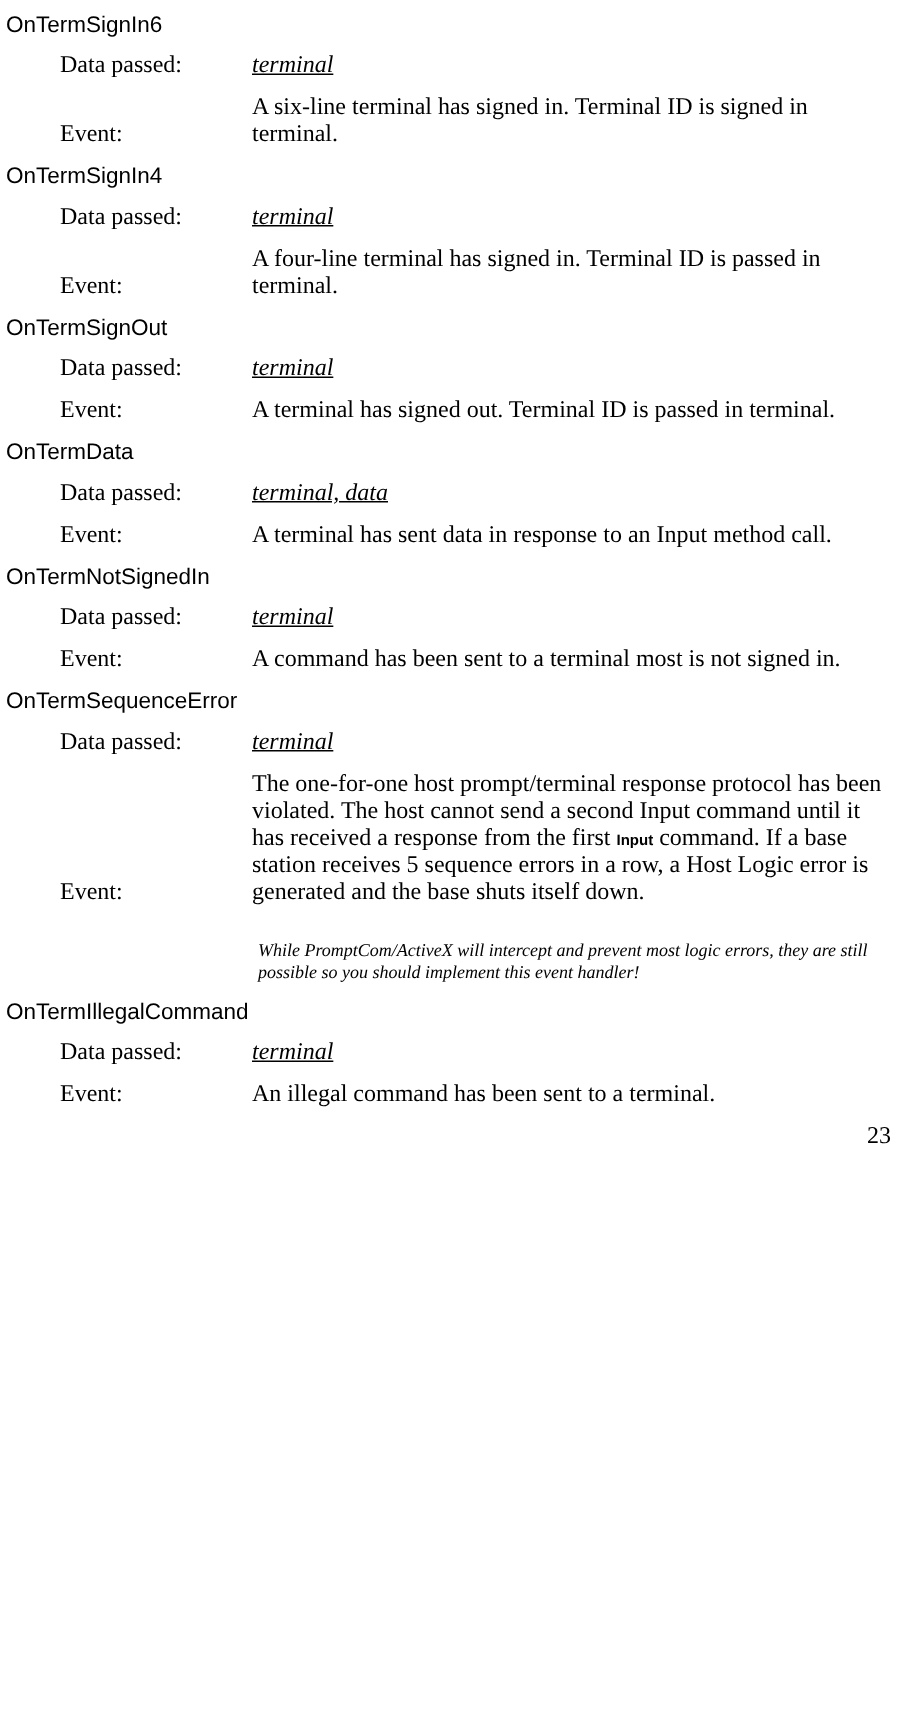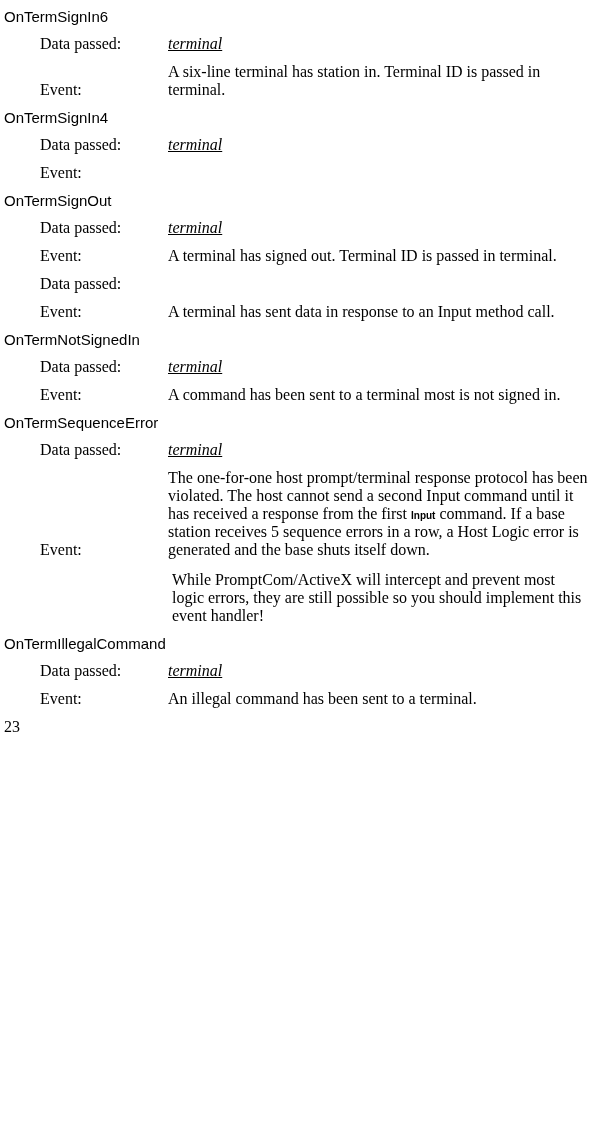--- a/index.html
+++ b/index.html
@@ -45,66 +45,70 @@
       font-style: italic;
       text-decoration: underline;
     }
     .bold-inline {
       font-family: Arial, Helvetica, sans-serif;
       font-weight: bold;
       font-size: 10px;
     }
     .note-block {
       margin-left: 168px;
-      margin-top: 12px;
+      margin-top: 22px;
       margin-bottom: 10px;
-      font-size: 16px;
+      font-style: italic;
+      font-size: 12px;
       padding-right: 4px;
     }
     .page-number {
-      text-align: left;
+      text-align: right;
       font-size: 16px;
     }
   </style>
 </head>
 <body>
 
 <div>
 
   <div class="section-title">OnTermSignIn6</div>
   <div class="field-row">
     <div class="field-label">Data passed:</div>
     <div class="field-value italic">terminal</div>
   </div>
   <div class="field-row">
     <div class="field-label">Event:</div>
-    <div class="field-value">A six-line terminal has station in. Terminal ID is passed in terminal.</div>
+    <div class="field-value">A six-line terminal has signed in. Terminal ID is signed in terminal.</div>
   </div>
 
   <div class="section-title">OnTermSignIn4</div>
   <div class="field-row">
     <div class="field-label">Data passed:</div>
     <div class="field-value italic">terminal</div>
   </div>
   <div class="field-row">
     <div class="field-label">Event:</div>
+    <div class="field-value">A four-line terminal has signed in. Terminal ID is passed in terminal.</div>
   </div>
 
   <div class="section-title">OnTermSignOut</div>
   <div class="field-row">
     <div class="field-label">Data passed:</div>
     <div class="field-value italic">terminal</div>
   </div>
   <div class="field-row">
     <div class="field-label">Event:</div>
     <div class="field-value">A terminal has signed out. Terminal ID is passed in terminal.</div>
   </div>
 
+  <div class="section-title">OnTermData</div>
   <div class="field-row">
     <div class="field-label">Data passed:</div>
+    <div class="field-value italic">terminal, data</div>
   </div>
   <div class="field-row">
     <div class="field-label">Event:</div>
     <div class="field-value">A terminal has sent data in response to an Input method call.</div>
   </div>
 
   <div class="section-title">OnTermNotSignedIn</div>
   <div class="field-row">
     <div class="field-label">Data passed:</div>
     <div class="field-value italic">terminal</div>

